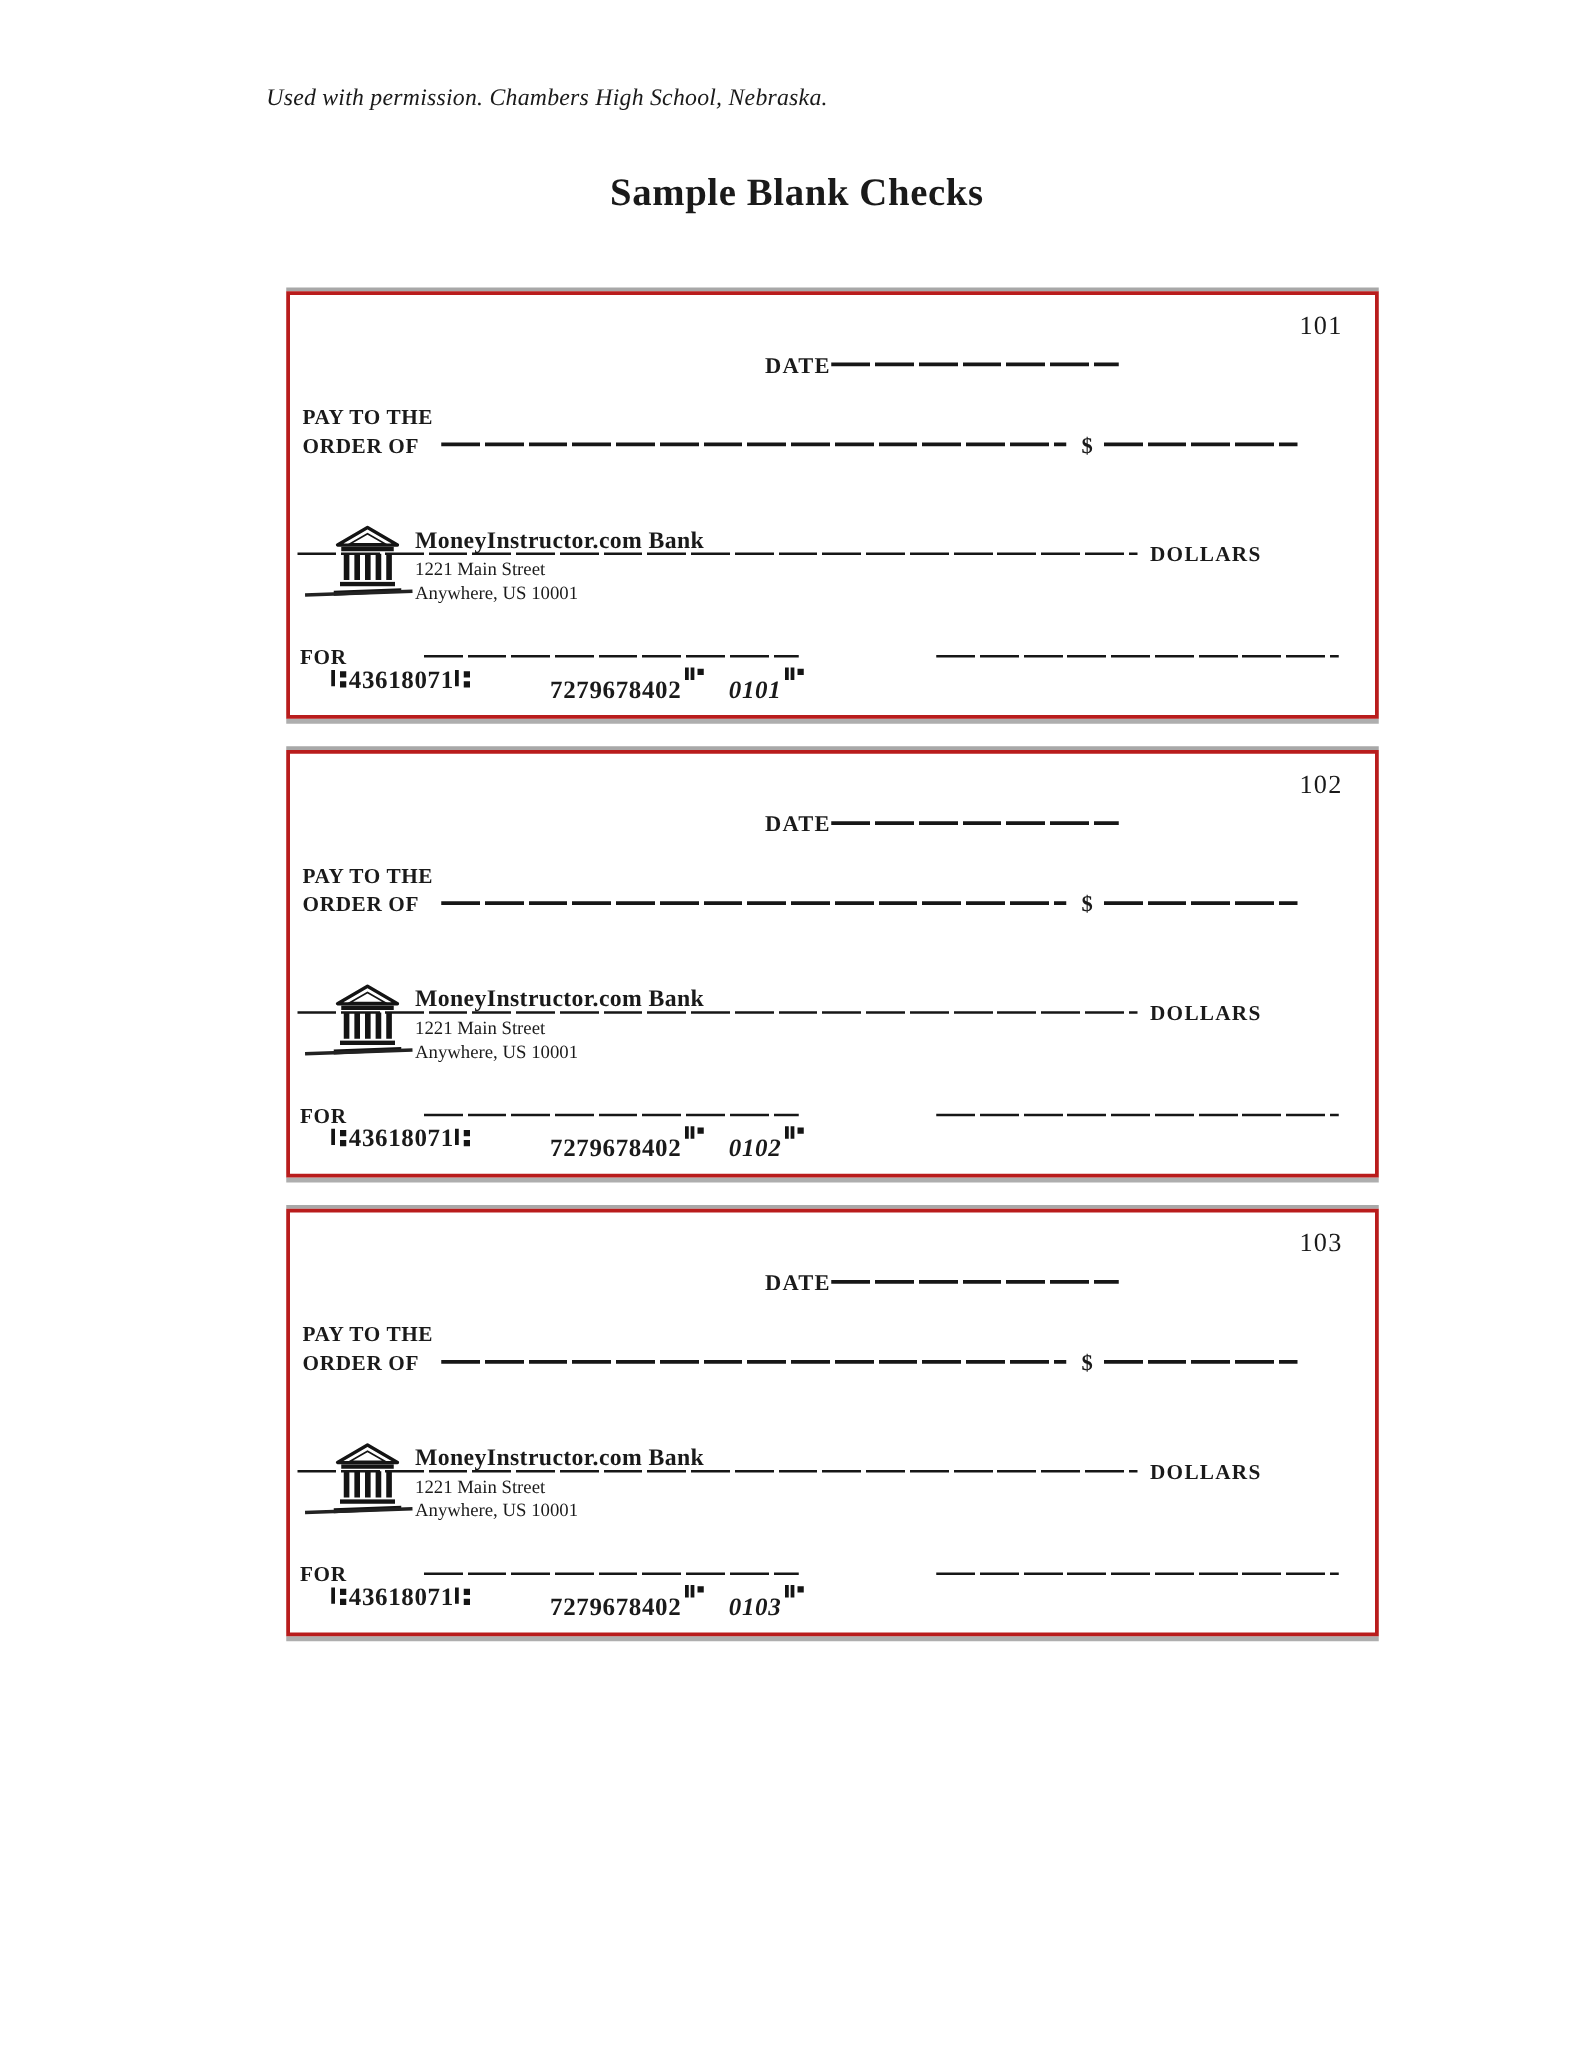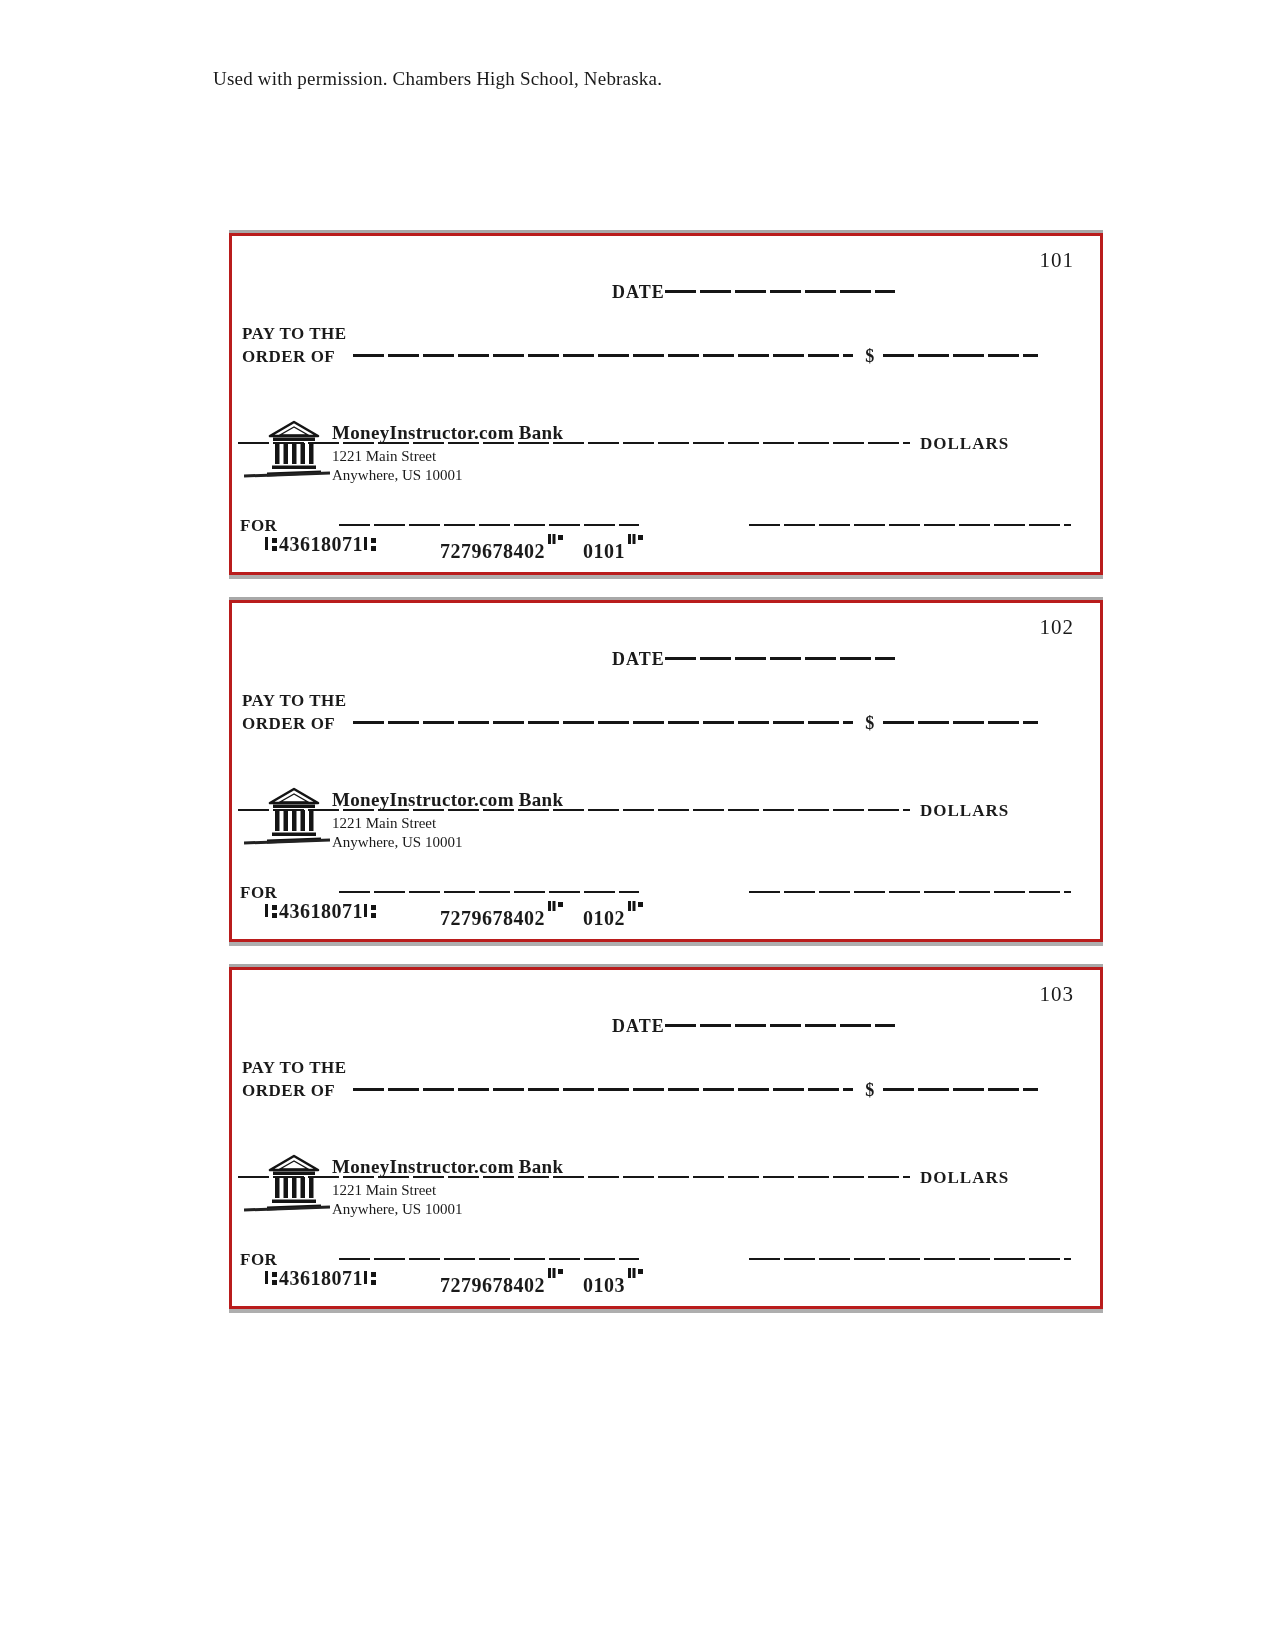--- a/index.html
+++ b/index.html
@@ -6,21 +6,21 @@
   html,body { background:#e8e8e8; }
   .page {
     position:relative; width:1275px; height:1650px; margin:0 auto;
     background:#ffffff; overflow:hidden;
     font-family:"Liberation Serif","DejaVu Serif",serif; color:#1a1a1a;
   }
 
   
   .permission-note{
     position:absolute; left:213px; top:68px;
-    font-size:19px; letter-spacing:0.2px;
+    font-style:italic; font-size:19px; letter-spacing:0.2px;
   }
   .doc-title{
     position:absolute; left:0; top:136px; width:100%;
     text-align:center; font-size:31px; font-weight:700; letter-spacing:0.5px;
   }
   .doc-source{
     position:absolute; left:0; top:188px; width:100%;
     text-align:center; font-size:19px; font-weight:700; letter-spacing:0.4px;
   }
 
@@ -70,39 +70,40 @@
 
   .for-row{ top:280px; left:8px;gap:48px; }
   .memo-ln{ width:300px; margin-left:14px; margin-bottom:2px; }
   .sig-ln{ width:322px; margin-left:62px; margin-bottom:2px; }
 
   .micr-row{ position:absolute; top:297px; left:0; width:100%; height:26px;
              font-size:20px; font-weight:700; white-space:nowrap; }
   .micr-g{ position:absolute; top:0; letter-spacing:0.5px; }
   .micr-g1{ left:32px; }
   .micr-g2{ left:208px; }
-  .micr-g3{ left:351px; }
+  .micr-g3{ left:351px;font-style:italic; }
 
   
   .sym{ display:inline-block; position:relative; width:15px; height:18px; }
   .sym-transit{ vertical-align:-1px; }
   .sym-transit::before{ content:""; position:absolute; left:1px; top:3px; width:3px; height:13px; background:#141414; }
   .sym-transit::after{ content:""; position:absolute; left:8px; top:4px; width:4.5px; height:4.5px; background:#141414;
                        box-shadow:0 8px 0 #141414; }
   .sym-onus{ vertical-align:7px; margin-left:2px; width:16px; }
   .sym-onus::before{ content:""; position:absolute; left:1px; top:1px; width:2.5px; height:10px; background:#141414;
                      box-shadow:4.5px 0 0 #141414; }
   .sym-onus::after{ content:""; position:absolute; left:10.5px; top:2px; width:5px; height:5px; background:#141414; }
 </style>
 </head>
 <body>
 
 <div class="page">
 
   <div class="permission-note">Used with permission. Chambers High School, Nebraska.</div>
+  <h1 class="doc-title">Sample Blank Checks</h1>
 
   <div class="checks">
 
     <section class="check">
       <div class="chk-num">101</div>
       <div class="row date-row">
         <span class="lbl">DATE</span>
           <span class="ln date-ln"></span>
       </div>
       <div class="row pay-row">

